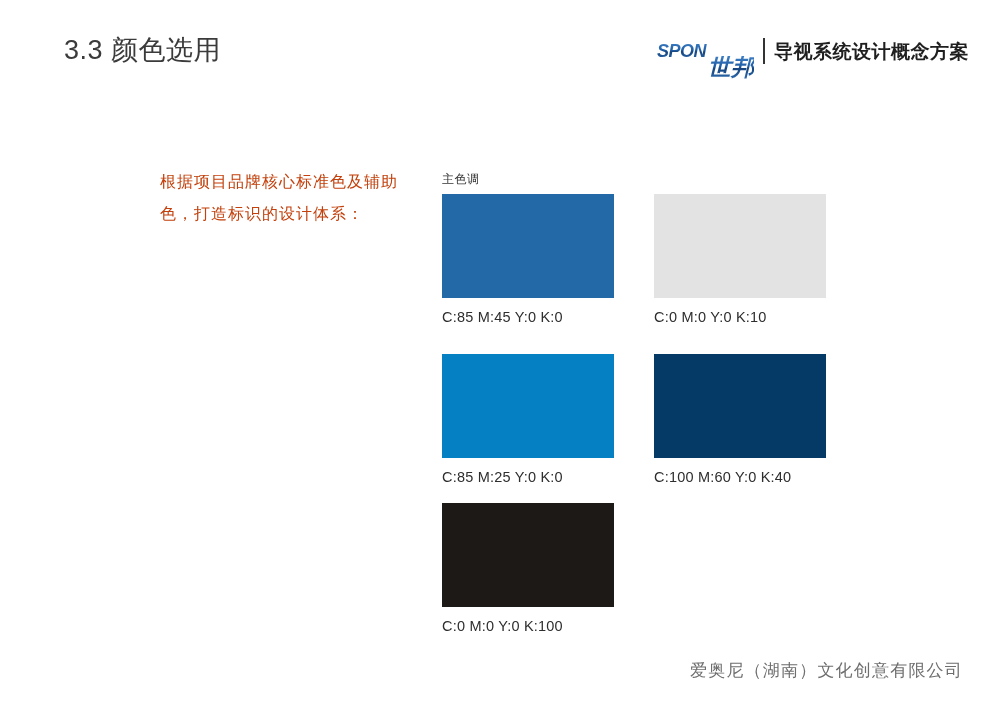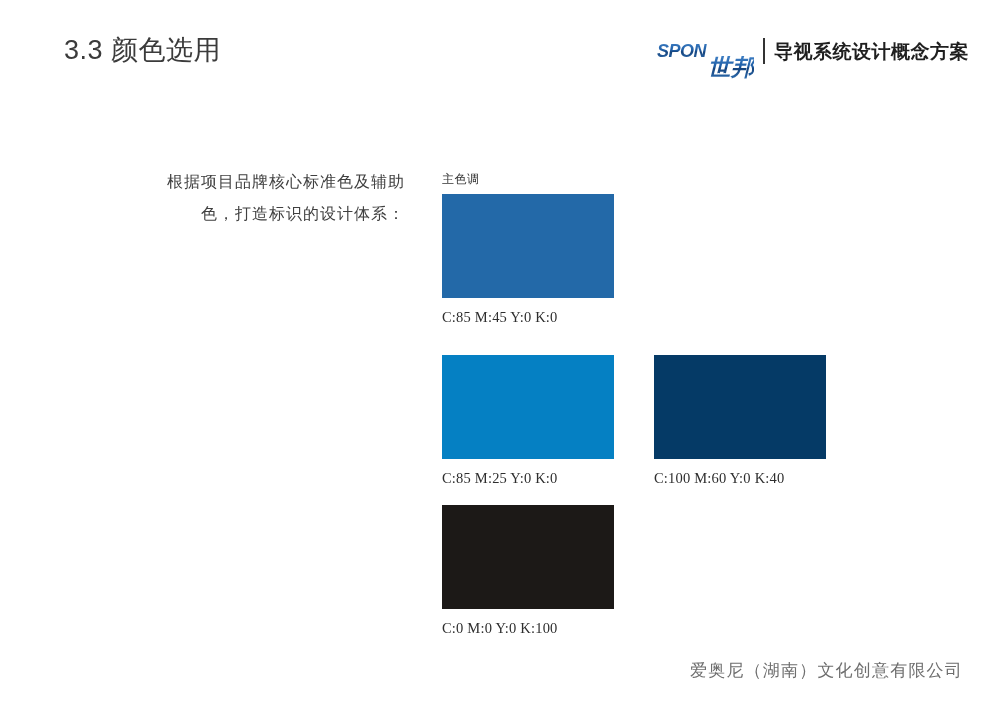--- a/index.html
+++ b/index.html
@@ -88,24 +88,23 @@
     line-height: 1;
     letter-spacing: 0.5px;
   }
 
   
   .intro-text {
     position: absolute;
     left: 160px;
     top: 166px;
     width: 245px;
-    text-align: right;
     font-size: 16px;
     line-height: 2.0;
-    color: #404040;
+    color: #c2410c;
     letter-spacing: 1px;
   }
 
   
   .palette {
     position: absolute;
     left: 442px;
     top: 172px;
     width: 385px;
   }
@@ -120,21 +119,20 @@
 
   .swatch-grid {
     display: grid;
     grid-template-columns: 172px 172px;
     column-gap: 40px;
     row-gap: 0;
   }
 
   .swatch-cell {
     width: 188px;
-    font-family: Liberation Serif, serif;
   }
 
   .swatch-chip {
     width: 172px;
     height: 104px;
   }
 
   .swatch-caption {
     font-size: 14.5px;
     color: #2e2e2e;
@@ -179,20 +177,24 @@
 
   <div class="group group-primary">
     <div class="group-label">主色调</div>
     <div class="swatch-grid">
 
       <div class="swatch-cell">
         <div class="swatch-chip" style="background-color: rgb(35, 105, 168);"></div>
         <div class="swatch-caption">C:85 M:45 Y:0 K:0</div>
       </div>
 
+      <div class="swatch-cell">
+        <div class="swatch-chip" style="background-color: rgb(227, 227, 227);"></div>
+        <div class="swatch-caption">C:0 M:0 Y:0 K:10</div>
+      </div>
 
     </div>
   </div>
 
   <div class="group group-secondary">
     <div class="swatch-grid">
 
       <div class="swatch-cell">
         <div class="swatch-chip" style="background-color: rgb(5, 128, 195);"></div>
         <div class="swatch-caption">C:85 M:25 Y:0 K:0</div>

